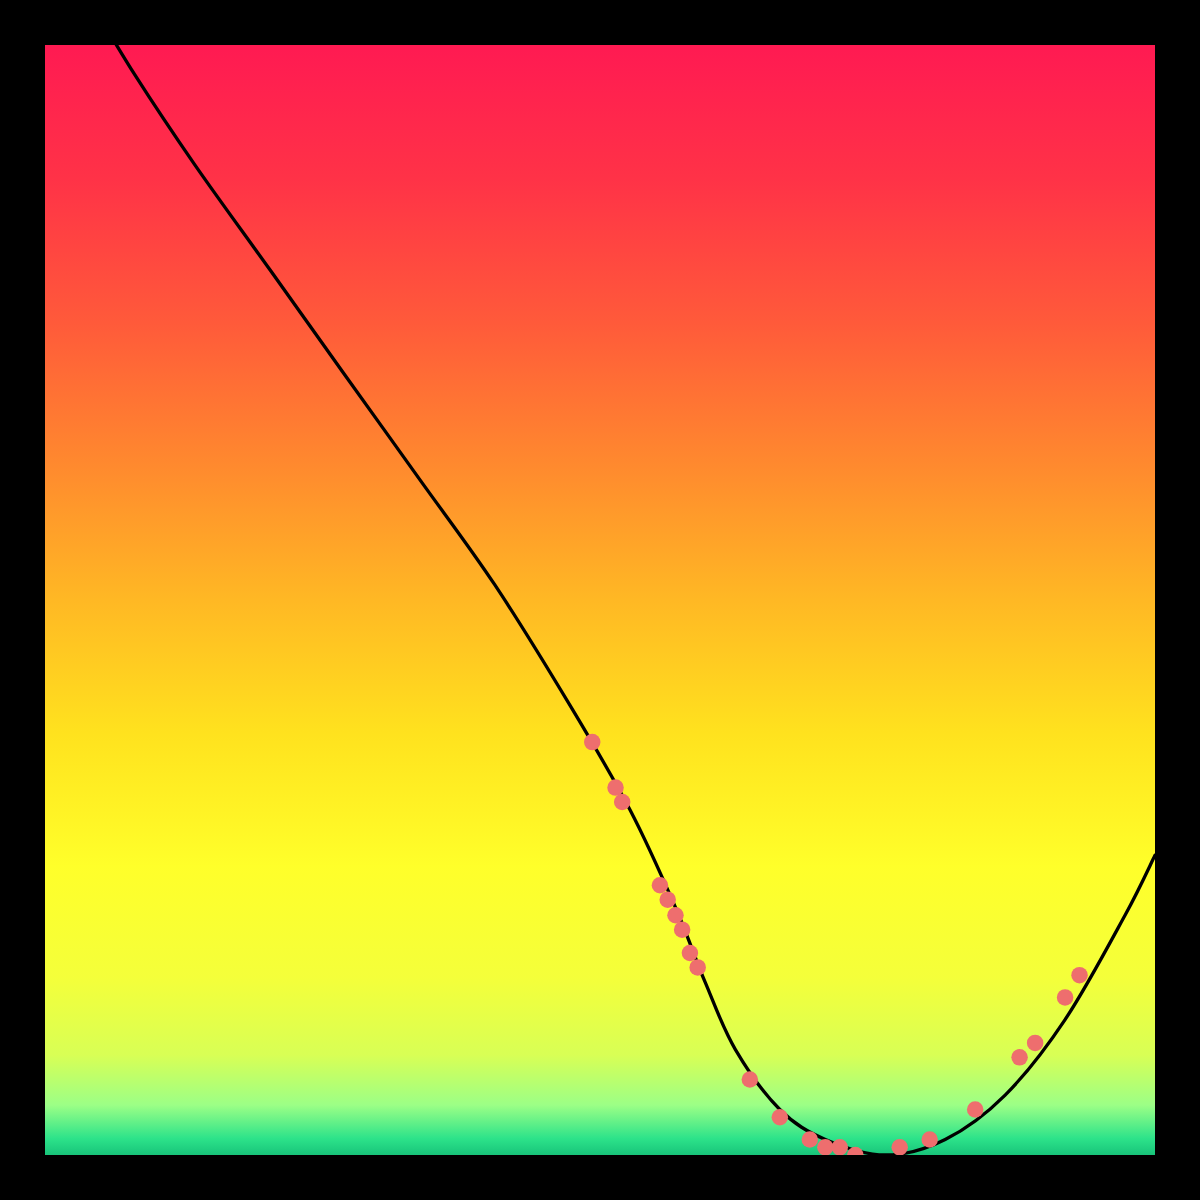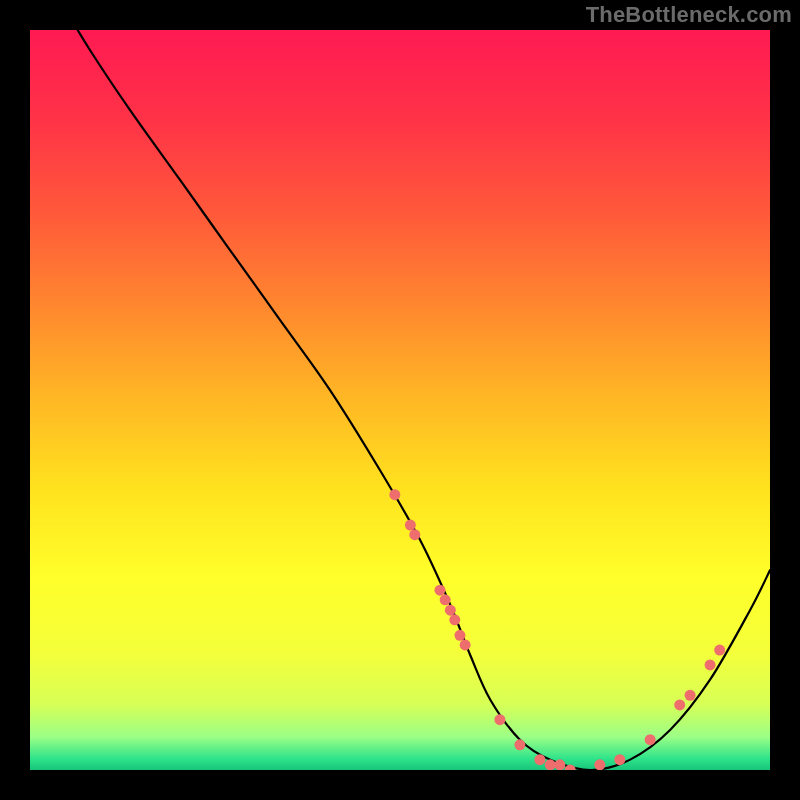--- a/index.html
+++ b/index.html
@@ -53,21 +53,20 @@
     fill: none;
     stroke: #000;
     stroke-width: 2.2;
     stroke-linecap: round;
   }
 </style>
 </head>
 <body>
 
 <div class="frame">
-  <div class="watermark">TheBottleneck.com</div>
 
   <div class="plot-area">
     <svg class="gradient" viewBox="0 0 740 740" preserveAspectRatio="none">
       <defs>
         <linearGradient id="bg-grad" x1="0" y1="0" x2="0" y2="1">
             <stop offset="0%" stop-color="#ff1a52"></stop>
             <stop offset="12%" stop-color="#ff3247"></stop>
             <stop offset="25%" stop-color="#ff5a3a"></stop>
             <stop offset="38%" stop-color="#ff8a2e"></stop>
             <stop offset="50%" stop-color="#ffb824"></stop>

